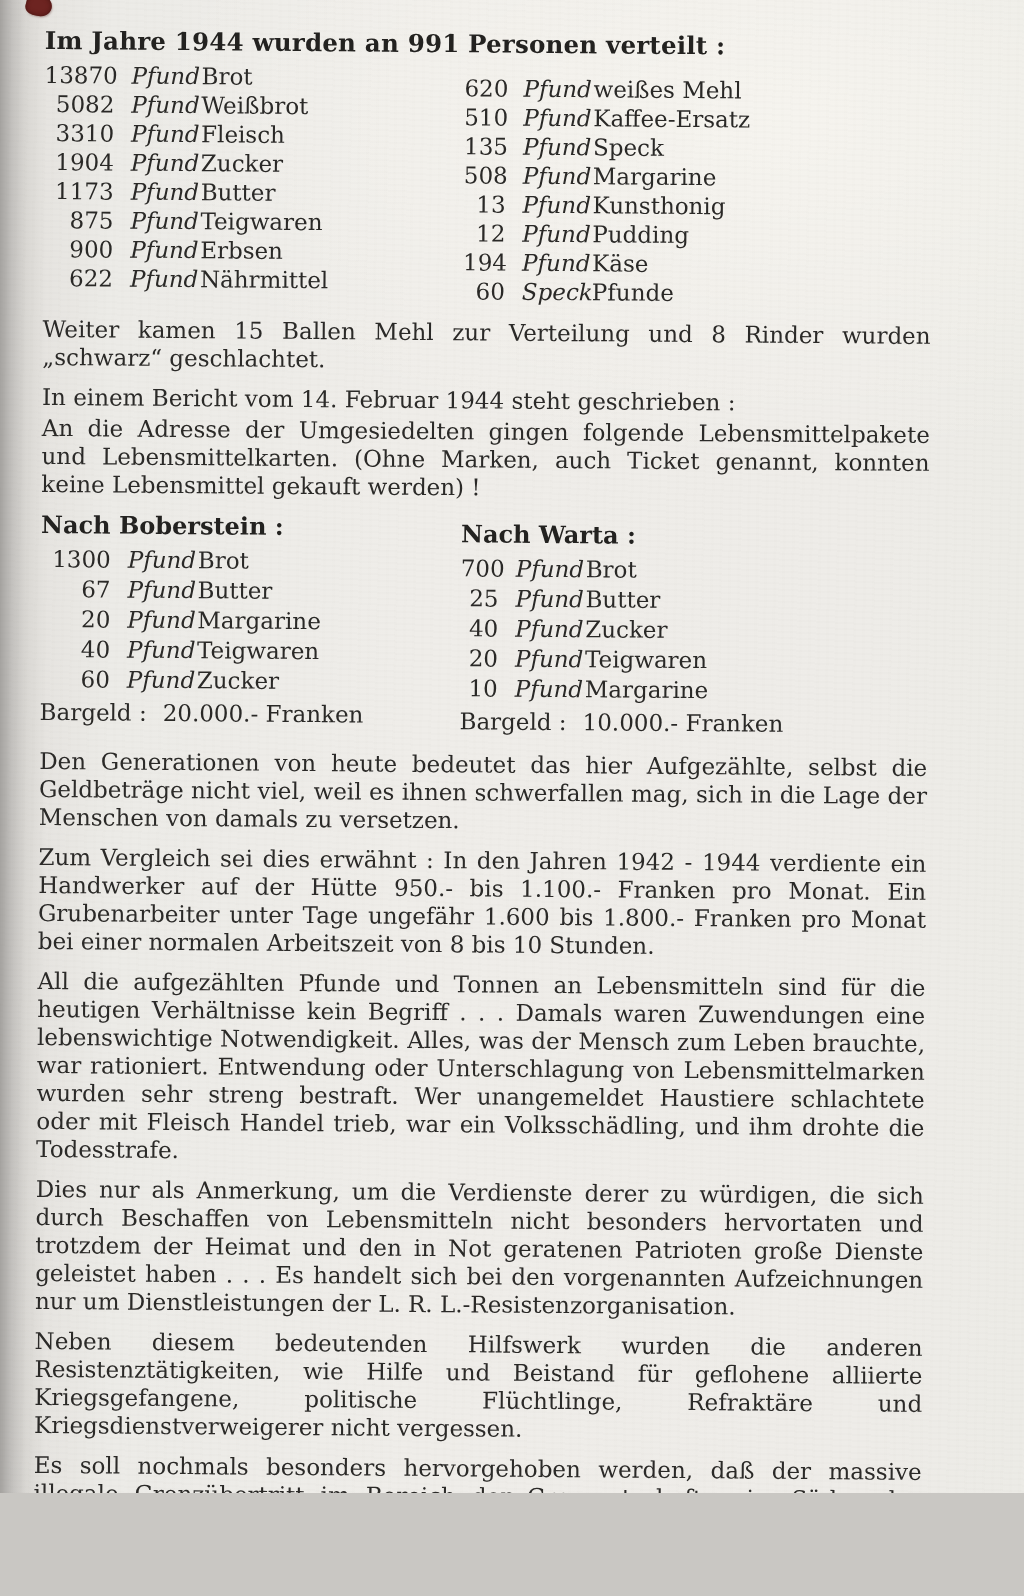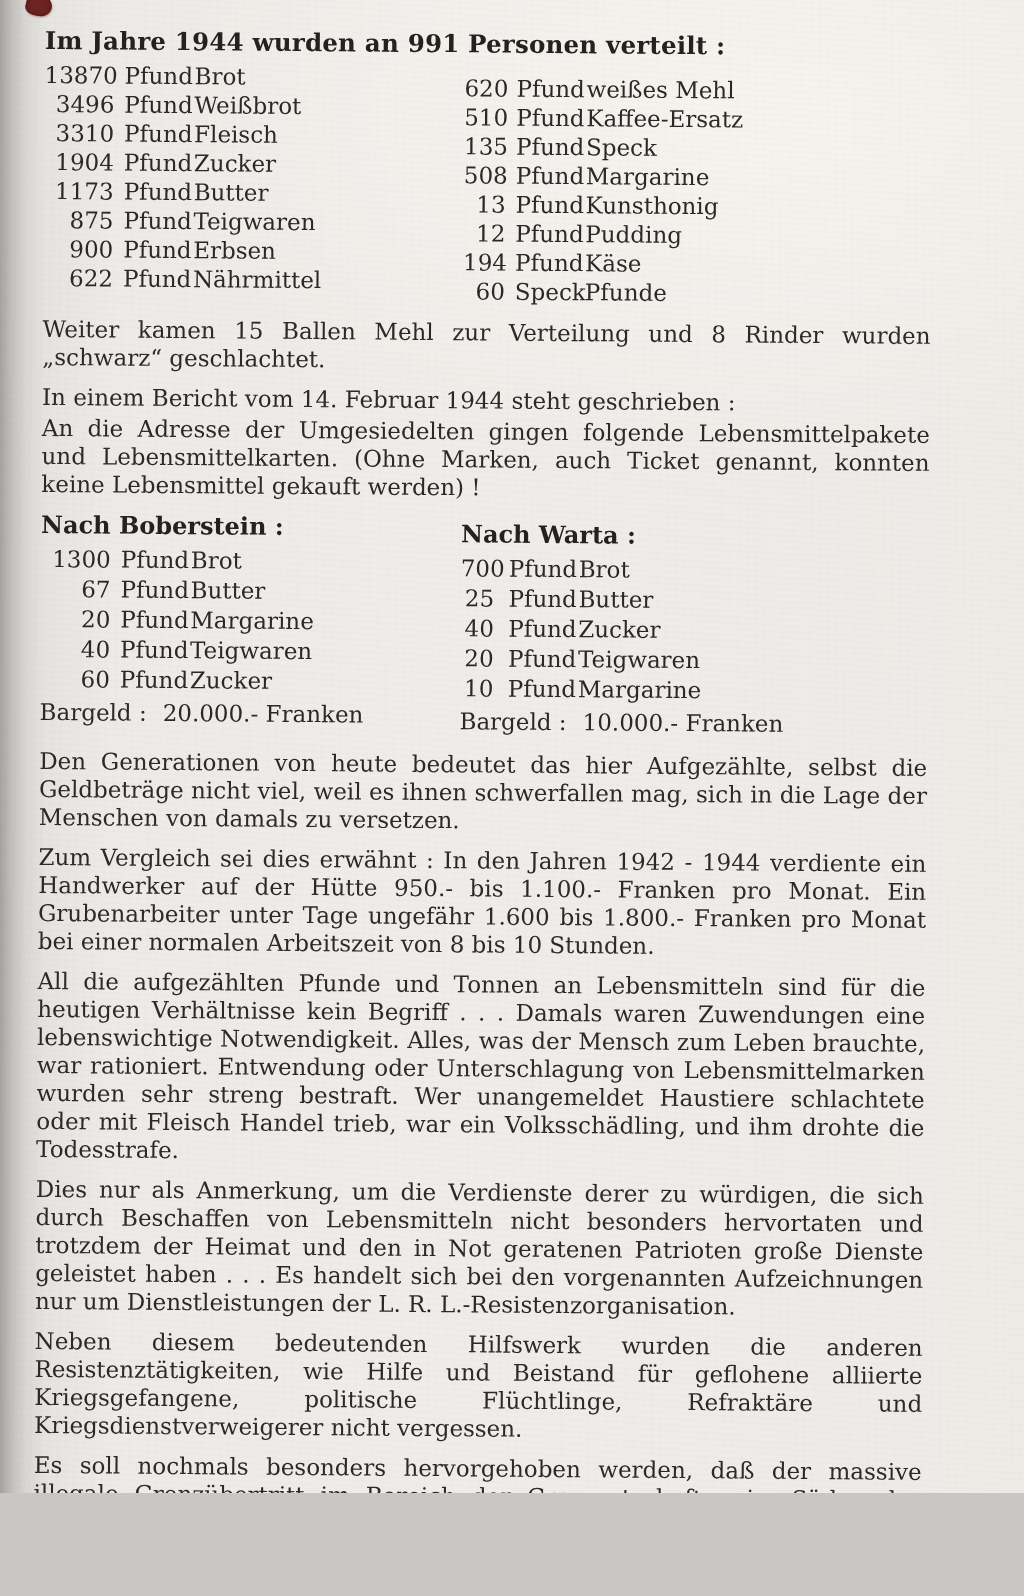--- a/index.html
+++ b/index.html
@@ -35,34 +35,34 @@
   h1 {
     margin:0; font-size:24.5px; line-height:30px; font-weight:700;
     letter-spacing:.2px; color:#232220; white-space:nowrap;
   }
   .ration { display:flex; margin-top:5px; }
   .ration .col1 { width:420px; }
   .ration .col2 { flex:1; padding-top:10px; }
   .row { font-size:23px; line-height:29px; white-space:nowrap; }
   .qty { display:inline-block; width:70px; text-align:right; }
   .col2 .qty { width:42px; }
-  .unit { display:inline-block; width:66px; margin-left:10px; }
+  .unit { display:inline-block; width:66px; margin-left:17px;font-style:italic; }
   .item { margin-left:4px; }
   p {
     margin:12px 0 0 0; font-size:23px; line-height:28px;
     text-align:justify; color:#2b2a28;
   }
   p.tight { margin-top:3px; }
   p.loose { margin-top:14px; }
   .sections { display:flex; margin-top:12px; }
   .sec1 { width:420px; }
   .sec2 { flex:1; padding-top:6px; }
   h2 { margin:0 0 4px 0; font-size:24px; line-height:30px; font-weight:700; color:#232220; white-space:nowrap; }
   .sections .row { line-height:30px; }
-  .sec2 .qty { width:38px;text-align:center; }
+  .sec2 .qty { width:38px; }
   .cash { margin-top:3px; font-size:23px; line-height:30px; white-space:nowrap; }
   .cash .cv { margin-left:16px; }
   .pagenum {
     position:absolute; top:1500px; left:860px; z-index:2;
     font-size:23px; color:#2a2927; letter-spacing:2px;
   }
 </style>
 </head>
 <body>
 
@@ -71,21 +71,21 @@
   <div class="corner-mark"></div>
   <div class="pencil-mark"></div>
 
   <div class="content">
 
     <h1>Im Jahre 1944 wurden an 991 Personen verteilt :</h1>
 
     <div class="ration">
       <div class="col1">
         <div class="row"><span class="qty">13870</span><span class="unit">Pfund</span><span class="item">Brot</span></div>
-        <div class="row"><span class="qty">3496</span><span class="unit">Pfund</span><span class="item">Weißbrot</span></div>
+        <div class="row"><span class="qty">5082</span><span class="unit">Pfund</span><span class="item">Weißbrot</span></div>
         <div class="row"><span class="qty">3310</span><span class="unit">Pfund</span><span class="item">Fleisch</span></div>
         <div class="row"><span class="qty">1904</span><span class="unit">Pfund</span><span class="item">Zucker</span></div>
         <div class="row"><span class="qty">1173</span><span class="unit">Pfund</span><span class="item">Butter</span></div>
         <div class="row"><span class="qty">875</span><span class="unit">Pfund</span><span class="item">Teigwaren</span></div>
         <div class="row"><span class="qty">900</span><span class="unit">Pfund</span><span class="item">Erbsen</span></div>
         <div class="row"><span class="qty">622</span><span class="unit">Pfund</span><span class="item">Nährmittel</span></div>
       </div>
       <div class="col2">
         <div class="row"><span class="qty">620</span><span class="unit">Pfund</span><span class="item">weißes Mehl</span></div>
         <div class="row"><span class="qty">510</span><span class="unit">Pfund</span><span class="item">Kaffee-Ersatz</span></div>

